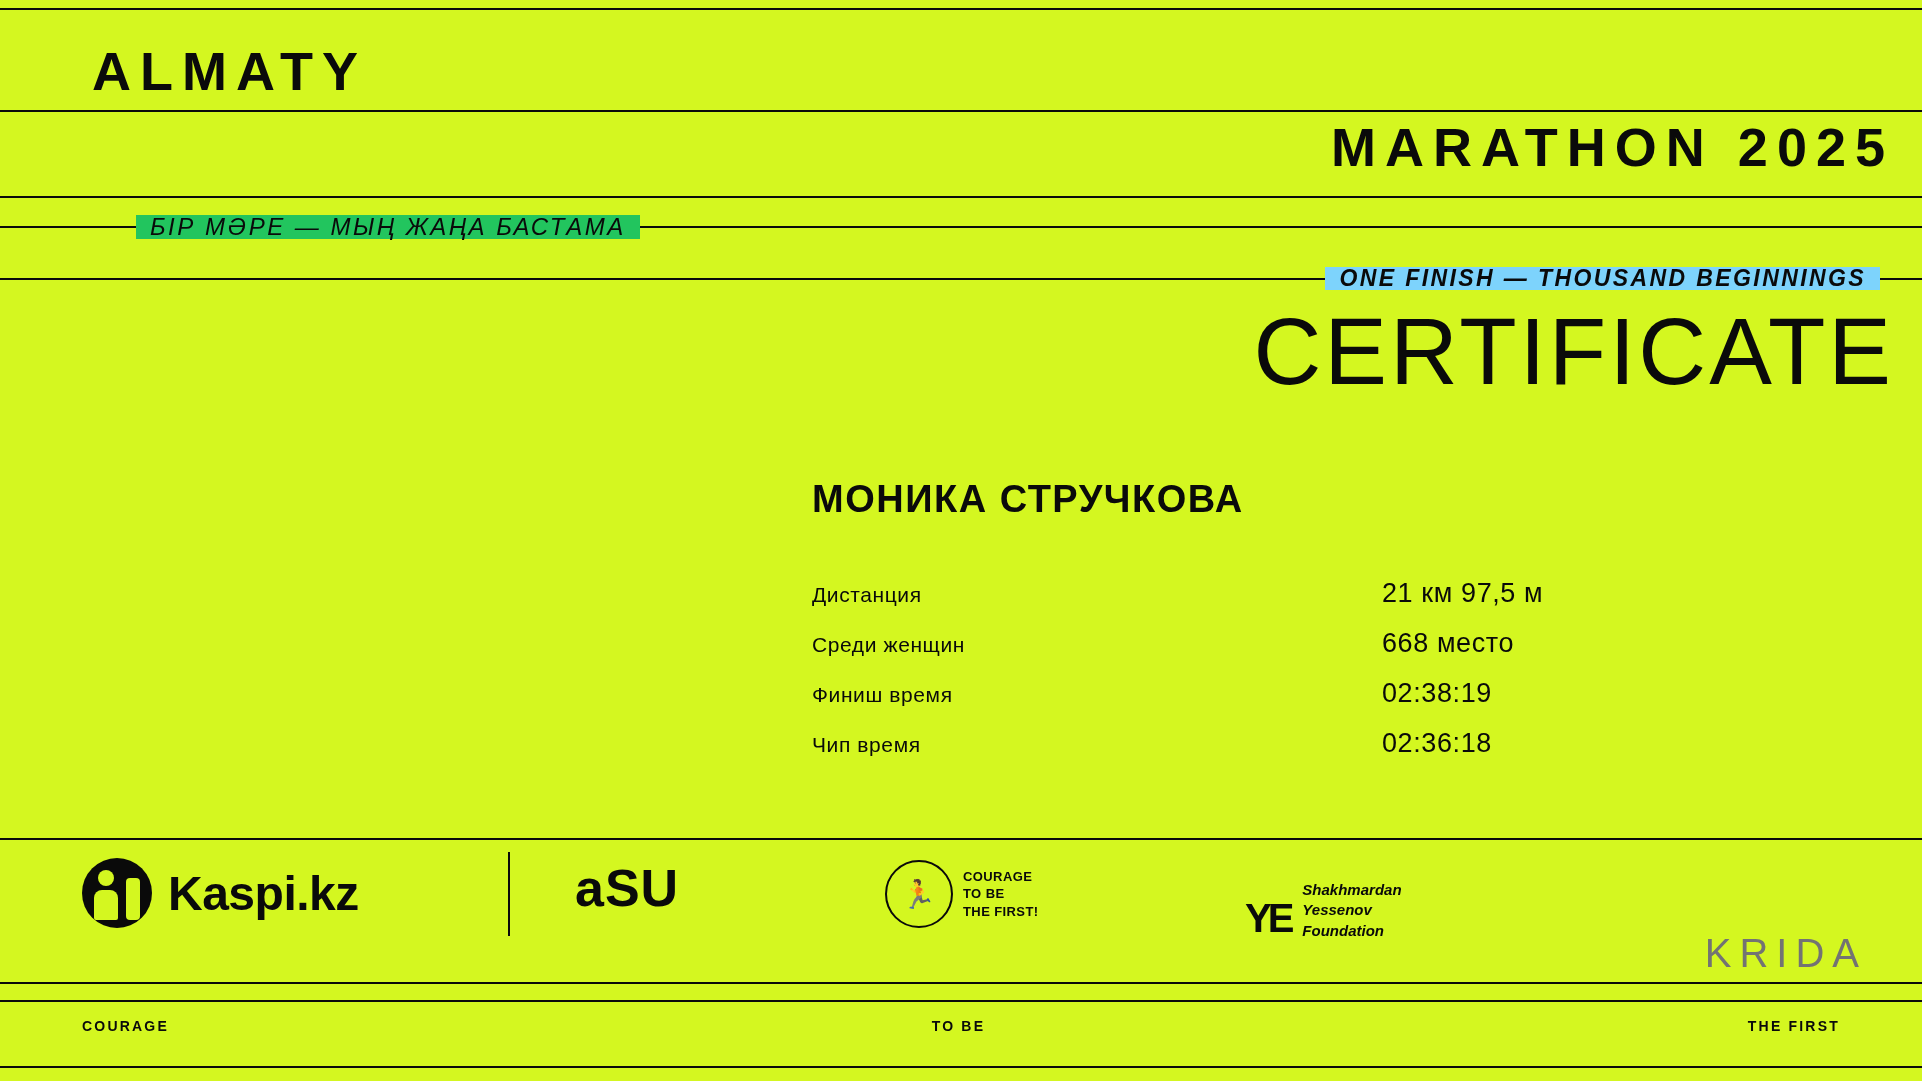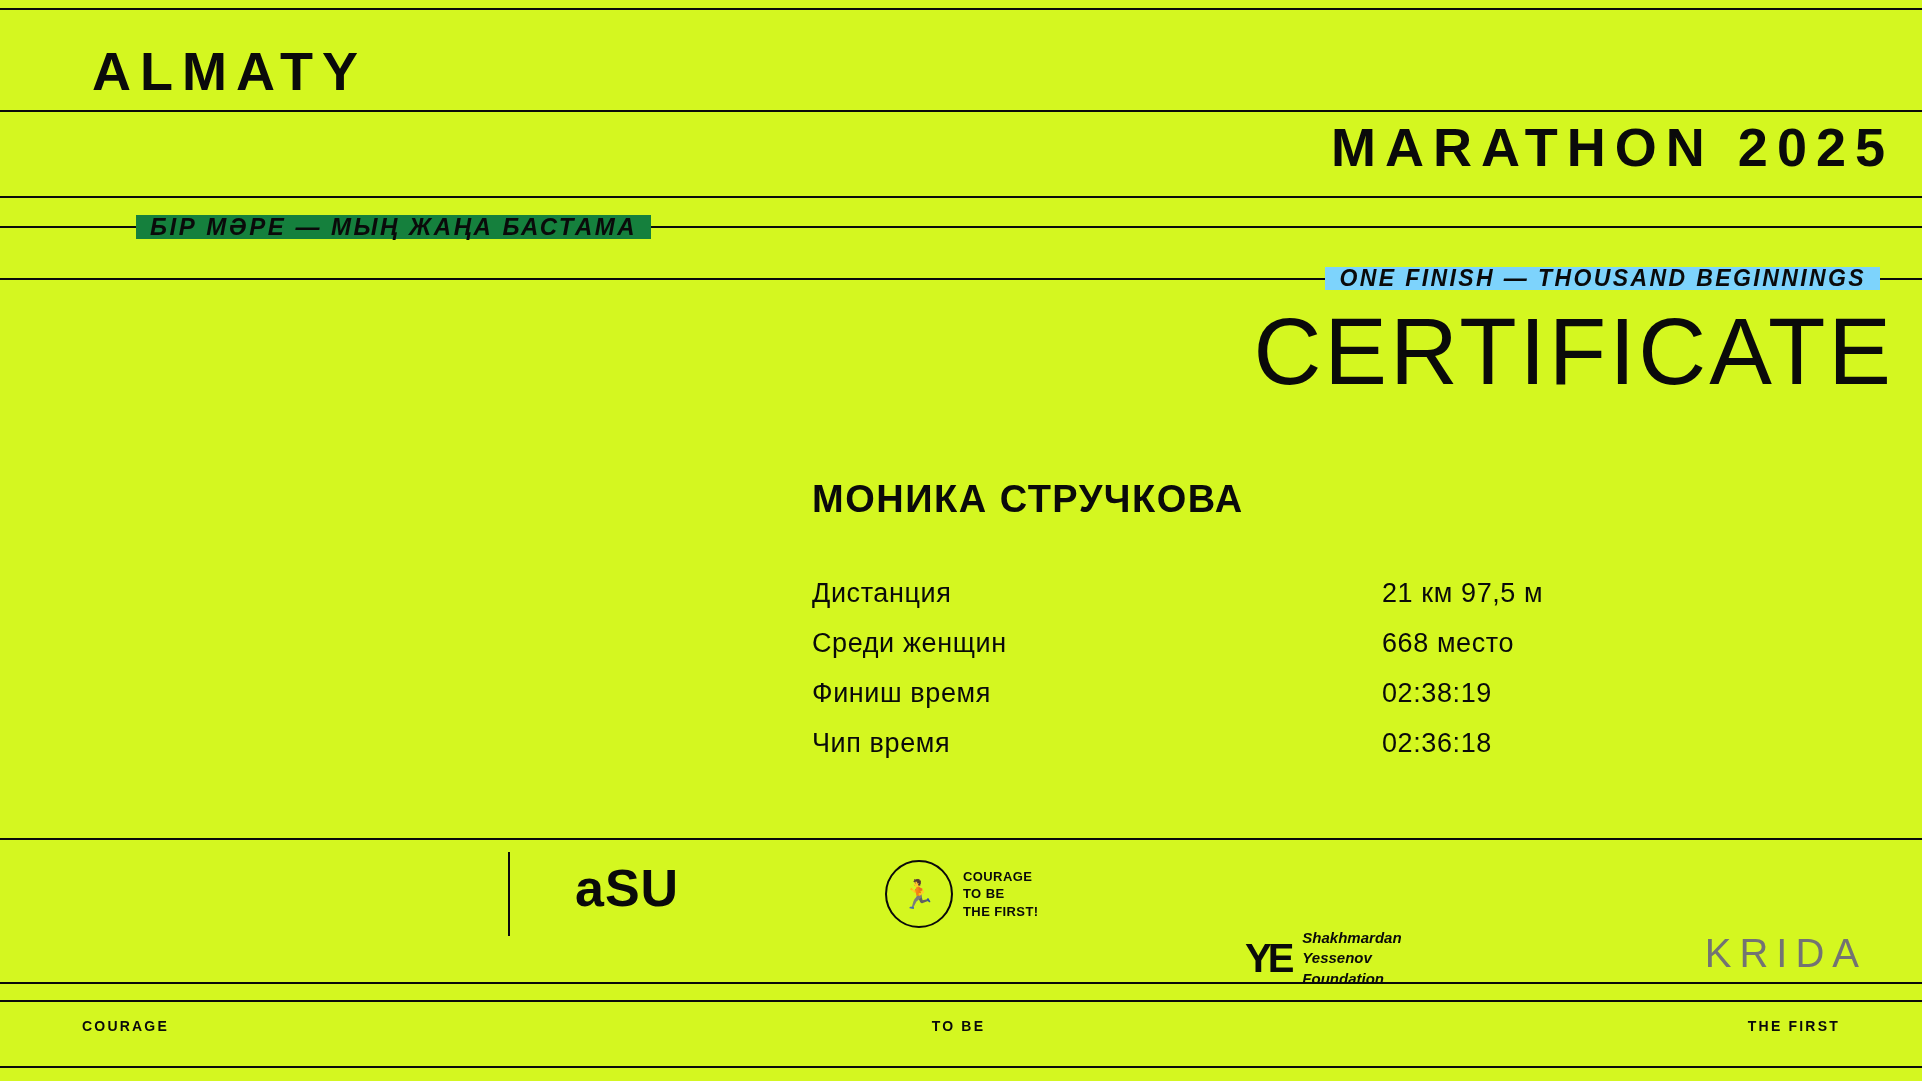--- a/index.html
+++ b/index.html
@@ -49,24 +49,24 @@
     color: #0a0a0a;
     line-height: 1;
     text-align: left;
   }
   .tag-kz {
     position: absolute;
     left: 136px;
     top: 215px;
     font-size: 24px;
     font-style: italic;
-    font-weight: 700;
+    font-weight: 400;
     letter-spacing: 2.5px;
     color: #0a0a0a;
-    background: #15803d;
+    background: #22c55e;
     padding: 0 14px;
     line-height: 1;
   }
   .tag-en {
     position: absolute;
     right: 42px;
     top: 267px;
     font-size: 23px;
     font-style: italic;
     font-weight: 700;
@@ -109,21 +109,21 @@
     top: 578px;
     width: 820px;
   }
   .result-row {
     display: flex;
     align-items: baseline;
     height: 50px;
   }
   .result-label {
     width: 570px;
-    font-size: 27px;
+    font-size: 21px;
     color: #0a0a0a;
     letter-spacing: 0.6px;
   }
   .result-value {
     font-size: 27px;
     color: #0a0a0a;
     letter-spacing: 0.6px;
   }
   .sp-kaspi { position: absolute; left: 82px; top: 858px; display: flex; align-items: center; }
   .kaspi-mark {
@@ -196,21 +196,21 @@
     font-size: 13px;
     font-weight: 700;
     line-height: 1.35;
     letter-spacing: 0.4px;
     color: #0a0a0a;
     text-transform: uppercase;
   }
   .sp-shakhmardan {
     position: absolute;
     left: 1245px; top: 880px;
-    display: flex; align-items: center; margin-top: 48px;
+    display: flex; align-items: flex-end;
   }
   .yes-mark {
     font-size: 40px;
     font-weight: 700;
     letter-spacing: -4px;
     color: #0a0a0a;
     margin-right: 12px;
   }
   .shakh-words {
     font-size: 15px;
@@ -279,20 +279,26 @@
     <div class="result-row">
       <div class="result-label">Финиш время</div>
       <div class="result-value">02:38:19</div>
     </div>
     <div class="result-row">
       <div class="result-label">Чип время</div>
       <div class="result-value">02:36:18</div>
     </div>
   </div>
 
+  <div class="sp-kaspi">
+    <div class="kaspi-mark">
+      <div class="kaspi-bar"></div>
+    </div>
+    <div class="kaspi-text">Kaspi.kz</div>
+  </div>
 
   <div class="sp-divider"></div>
 
   <div class="sp-asu">aSU</div>
 
   <div class="sp-courage">
     <div class="courage-circle">
       <div class="cc-txt">🏃</div>
     </div>
     <div class="courage-words">

